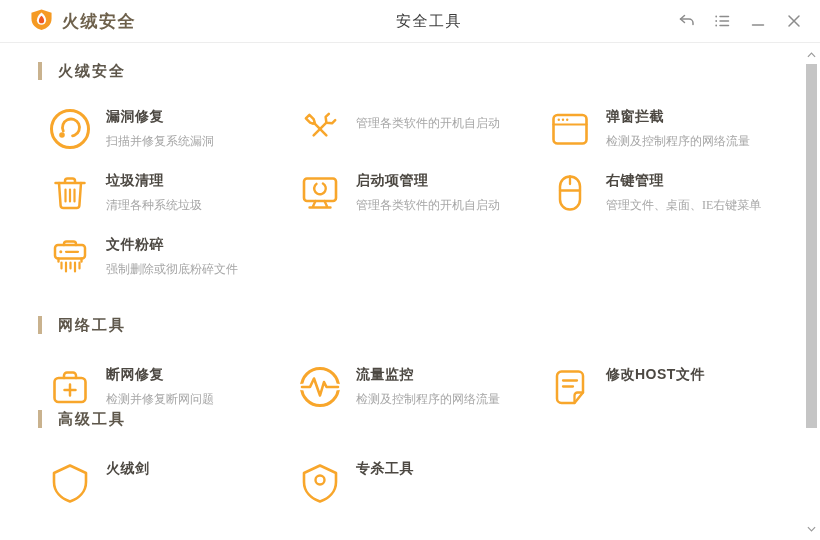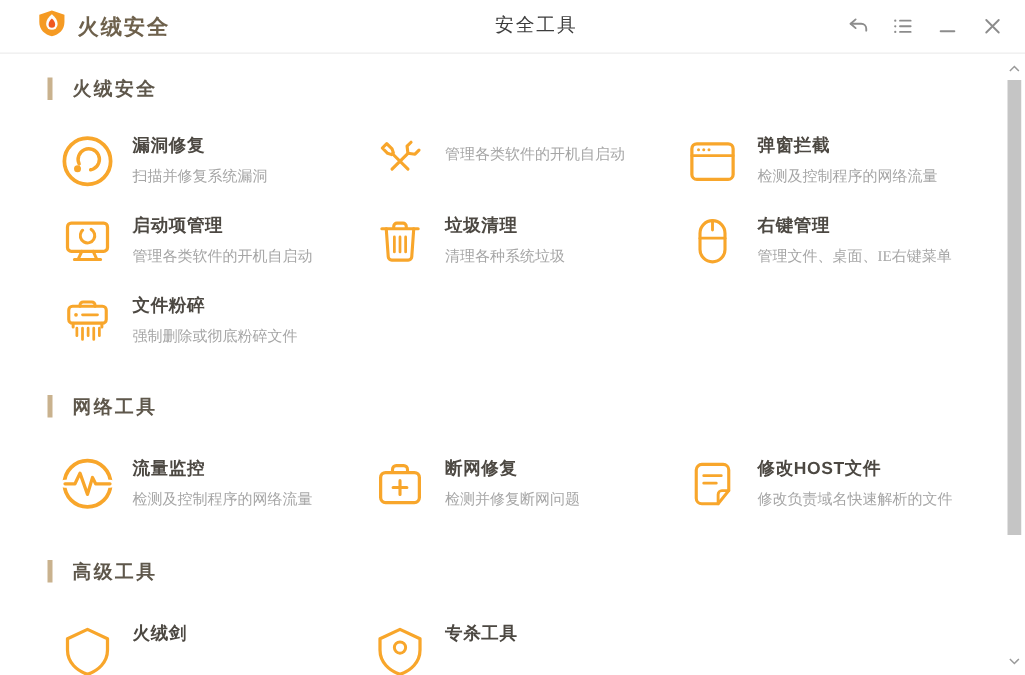--- a/index.html
+++ b/index.html
@@ -25,21 +25,21 @@
   }
   .win-controls { margin-left:auto; display:flex; align-items:center; gap:16px; z-index:2; }
   .ctrl { width:20px; height:20px; display:flex; align-items:center; justify-content:center; color:var(--ctrl); cursor:pointer; }
   .ctrl svg { display:block; }
   .content { padding-left:38px; }
   .section-header { display:flex; align-items:center; height:20px; }
   .section-bar { width:4px; height:18px; background:var(--bar); margin-right:16px; }
   .section-title { font-size:15px; color:var(--sect); letter-spacing:2px; font-weight:bold; }
   section.s1 .section-header { margin-top:18px; }
   section.s2 .section-header { margin-top:36px; }
-  section.s3 .section-header { margin-top:38px; }
+  section.s3 .section-header { }
   .tool-grid {
     display:grid; grid-template-columns:250px 250px 250px;
     row-gap:20px; margin:26px 0 0 10px;
   }
   section.s2 .tool-grid { margin-top:30px; }
   section.s3 .tool-grid { margin-top:30px; }
   .tool-item { display:flex; height:44px; cursor:pointer; }
   .icon { width:44px; height:44px; color:var(--accent); flex:none; }
   .icon svg { display:block; width:44px; height:44px; }
   .tool-text { margin-left:14px; padding-top:1px; }
@@ -146,43 +146,43 @@
         </span>
         <div class="tool-text">
           <div class="tool-title">弹窗拦截</div>
           <div class="tool-desc">检测及控制程序的网络流量</div>
         </div>
       </div>
 
       <div class="tool-item">
         <span class="icon">
           <svg viewBox="0 0 44 44" fill="none" stroke="currentColor" stroke-linecap="round" stroke-linejoin="round">
-            <rect x="6" y="7.5" width="32" height="22.5" rx="3" stroke-width="2.6"></rect>
-            <circle cx="22" cy="17.5" r="5.8" stroke-width="2.4" stroke-dasharray="29 7.4" transform="rotate(-60 22 17.5)"></circle>
-            <path d="M17.5,30 L14.5,36.5 M26.5,30 L29.5,36.5 M11.5,36.5 H32.5" stroke-width="2.4"></path>
-          </svg>
-        </span>
-        <div class="tool-text">
-          <div class="tool-title">启动项管理</div>
-          <div class="tool-desc">管理各类软件的开机自启动</div>
-        </div>
-      </div>
-
-      <div class="tool-item">
-        <span class="icon">
-          <svg viewBox="0 0 44 44" fill="none" stroke="currentColor" stroke-linecap="round" stroke-linejoin="round">
             <path d="M17,11.5 V10 a2.5,2.5 0 0 1 2.5,-2.5 h5 A2.5,2.5 0 0 1 27,10 v1.5" stroke-width="2.5"></path>
             <path d="M7.5,12 H36.5" stroke-width="2.5"></path>
             <path d="M11,12 l1.6,22.5 a2.8,2.8 0 0 0 2.8,2.6 h13.2 a2.8,2.8 0 0 0 2.8,-2.6 L33,12" stroke-width="2.5"></path>
             <path d="M17.5,18.5 V30.5 M22,18.5 V30.5 M26.5,18.5 V30.5" stroke-width="2.2"></path>
           </svg>
         </span>
         <div class="tool-text">
           <div class="tool-title">垃圾清理</div>
           <div class="tool-desc">清理各种系统垃圾</div>
+        </div>
+      </div>
+
+      <div class="tool-item">
+        <span class="icon">
+          <svg viewBox="0 0 44 44" fill="none" stroke="currentColor" stroke-linecap="round" stroke-linejoin="round">
+            <rect x="6" y="7.5" width="32" height="22.5" rx="3" stroke-width="2.6"></rect>
+            <circle cx="22" cy="17.5" r="5.8" stroke-width="2.4" stroke-dasharray="29 7.4" transform="rotate(-60 22 17.5)"></circle>
+            <path d="M17.5,30 L14.5,36.5 M26.5,30 L29.5,36.5 M11.5,36.5 H32.5" stroke-width="2.4"></path>
+          </svg>
+        </span>
+        <div class="tool-text">
+          <div class="tool-title">启动项管理</div>
+          <div class="tool-desc">管理各类软件的开机自启动</div>
         </div>
       </div>
 
       <div class="tool-item">
         <span class="icon">
           <svg viewBox="0 0 44 44" fill="none" stroke="currentColor" stroke-linecap="round">
             <rect x="12" y="5.5" width="20" height="33" rx="10" stroke-width="2.5"></rect>
             <path d="M12,19.5 H32" stroke-width="2.3"></path>
             <path d="M22,5.5 V13" stroke-width="2.3"></path>
           </svg>
@@ -216,56 +216,55 @@
   <section class="s2">
     <div class="section-header">
       <span class="section-bar"></span>
       <span class="section-title">网络工具</span>
     </div>
     <div class="tool-grid">
 
       <div class="tool-item">
         <span class="icon">
           <svg viewBox="0 0 44 44" fill="none" stroke="currentColor" stroke-linecap="round" stroke-linejoin="round">
+            <path d="M16,13 v-2.5 A3,3 0 0 1 19,7.5 h6 a3,3 0 0 1 3,3 V13" stroke-width="2.5"></path>
+            <rect x="6.5" y="13" width="31" height="24" rx="4" stroke-width="2.6"></rect>
+            <path d="M22,19.5 V30.5 M16.5,25 H27.5" stroke-width="2.5"></path>
+          </svg>
+        </span>
+        <div class="tool-text">
+          <div class="tool-title">断网修复</div>
+          <div class="tool-desc">检测并修复断网问题</div>
+        </div>
+      </div>
+
+      <div class="tool-item">
+        <span class="icon">
+          <svg viewBox="0 0 44 44" fill="none" stroke="currentColor" stroke-linecap="round" stroke-linejoin="round">
             <circle cx="22" cy="22" r="18.5" stroke-width="3"></circle>
             <path d="M4,22 H12 L16,13.5 L22,30.5 L26,17 L28.5,22 H40" stroke="#ffffff" stroke-width="6.5"></path>
             <path d="M4,22 H12 L16,13.5 L22,30.5 L26,17 L28.5,22 H40" stroke-width="2.6"></path>
           </svg>
         </span>
         <div class="tool-text">
           <div class="tool-title">流量监控</div>
           <div class="tool-desc">检测及控制程序的网络流量</div>
         </div>
       </div>
 
       <div class="tool-item">
         <span class="icon">
           <svg viewBox="0 0 44 44" fill="none" stroke="currentColor" stroke-linecap="round" stroke-linejoin="round">
-            <path d="M16,13 v-2.5 A3,3 0 0 1 19,7.5 h6 a3,3 0 0 1 3,3 V13" stroke-width="2.5"></path>
-            <rect x="6.5" y="13" width="31" height="24" rx="4" stroke-width="2.6"></rect>
-            <path d="M22,19.5 V30.5 M16.5,25 H27.5" stroke-width="2.5"></path>
-          </svg>
-        </span>
-        <div class="tool-text">
-          <div class="tool-title">断网修复</div>
-          <div class="tool-desc">检测并修复断网问题</div>
-        </div>
-      </div>
-
-      <div class="tool-item">
-        <span class="icon">
-          <svg viewBox="0 0 44 44" fill="none" stroke="currentColor" stroke-linecap="round" stroke-linejoin="round">
             <path d="M9,11 a4.5,4.5 0 0 1 4.5,-4.5 h17 A4.5,4.5 0 0 1 35,11 v16.5 L26.5,38 h-13 A4.5,4.5 0 0 1 9,33.5 z" stroke-width="2.5"></path>
             <path d="M35,27.5 h-5.5 a3,3 0 0 0 -3,3 V38" stroke-width="2.3"></path>
             <path d="M15,15.5 H29 M15,21.5 H25" stroke-width="2.3"></path>
           </svg>
         </span>
         <div class="tool-text">
           <div class="tool-title">修改HOST文件</div>
-          <div class="tool-desc">修改负责域名快速解析的文件</div>
         </div>
       </div>
 
     </div>
   </section>
 
   <section class="s3">
     <div class="section-header">
       <span class="section-bar"></span>
       <span class="section-title">高级工具</span>

